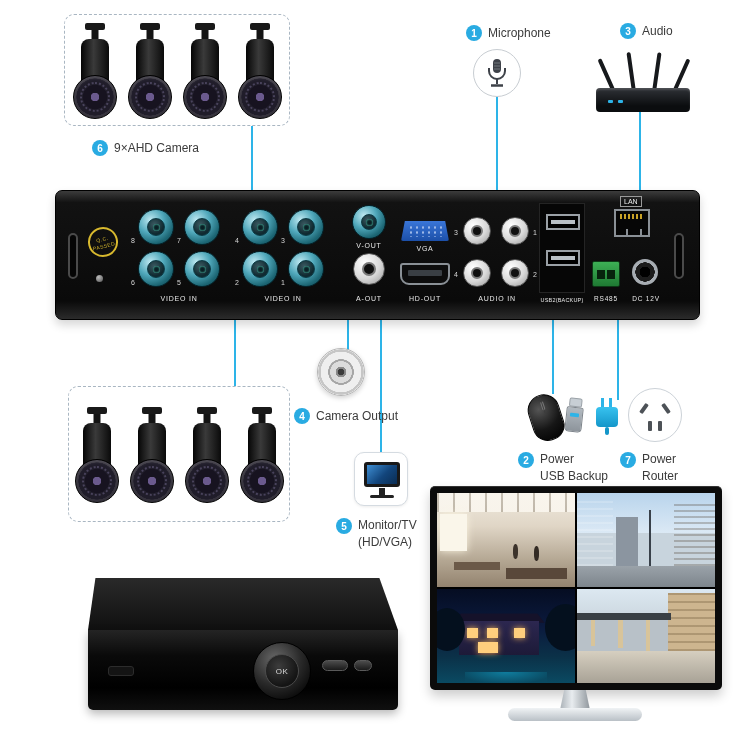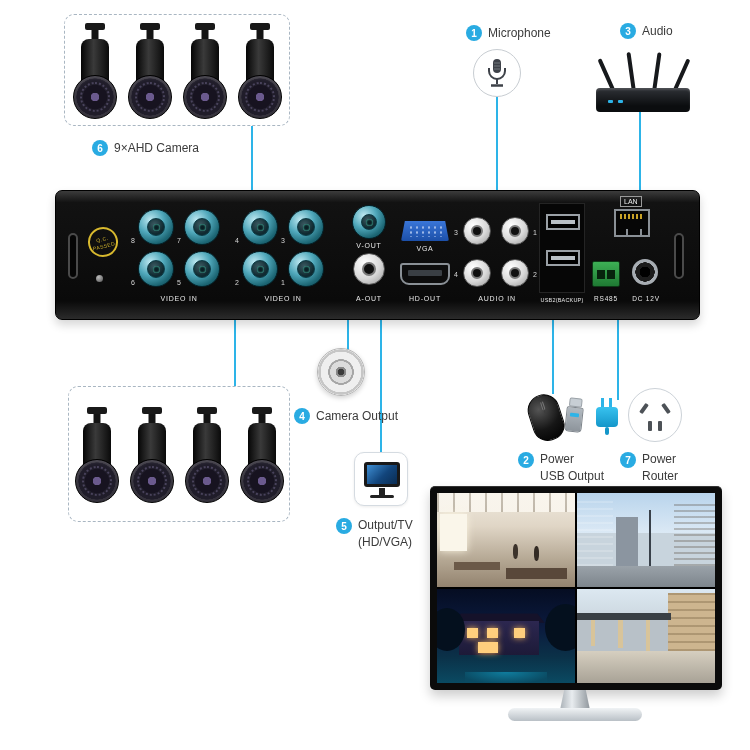--- a/index.html
+++ b/index.html
@@ -354,36 +354,36 @@
   </div>
 
   <div class="mon-icon" style="left:354px; top:452px;">
     <i class="mscreen"></i>
     <i class="mneck"></i>
     <i class="mbase"></i>
   </div>
   <div class="callout" style="left:336px; top:518px;">
     <span class="num">5</span>
     <span class="lines">
-      <span>Output/TV</span>
+      <span>Monitor/TV</span>
       <span>(HD/VGA)</span>
     </span>
   </div>
 
   <div class="mouse" style="left:530px; top:394px;"></div>
   <div class="usbstick" style="left:566px; top:398px;">
     <i class="ucap"></i>
     <i class="ubody"></i>
     <i class="ustripe"></i>
   </div>
   <div class="callout" style="left:518px; top:452px;">
     <span class="num">2</span>
     <span class="lines">
       <span>Power</span>
-      <span>USB Output</span>
+      <span>USB Backup</span>
     </span>
   </div>
 
   <div class="plug" style="left:596px; top:398px;">
     <i class="prong" style="left:5px;"></i>
     <i class="prong" style="left:13px;"></i>
     <i class="pbody"></i>
     <i class="pcord"></i>
   </div>
   <div class="outlet" style="left:628px; top:388px;">
@@ -393,20 +393,31 @@
     <i class="sl" style="right:19px; bottom:10px; height:10px;"></i>
   </div>
   <div class="callout" style="left:620px; top:452px;">
     <span class="num">7</span>
     <span class="lines">
       <span>Power</span>
       <span>Router</span>
     </span>
   </div>
 
+  <div class="dvr">
+    <i class="topface"></i>
+    <i class="frontface"></i>
+    <i class="knob"></i>
+    <div class="knob-in abs" style="left: 205px; top: 82px;">
+      <span>OK</span>
+    </div>
+    <i class="btn" style="left:262px; width:26px;"></i>
+    <i class="btn" style="left:294px; width:18px;"></i>
+    <i class="ir"></i>
+  </div>
 
   <div class="bigmon">
     <i class="bezel"></i>
     <div class="screen-grid">
       <div class="cell office">
         <i class="ceiling"></i>
         <i class="window"></i>
         <i class="desk1"></i>
         <i class="desk2"></i>
         <i class="p1"></i>

